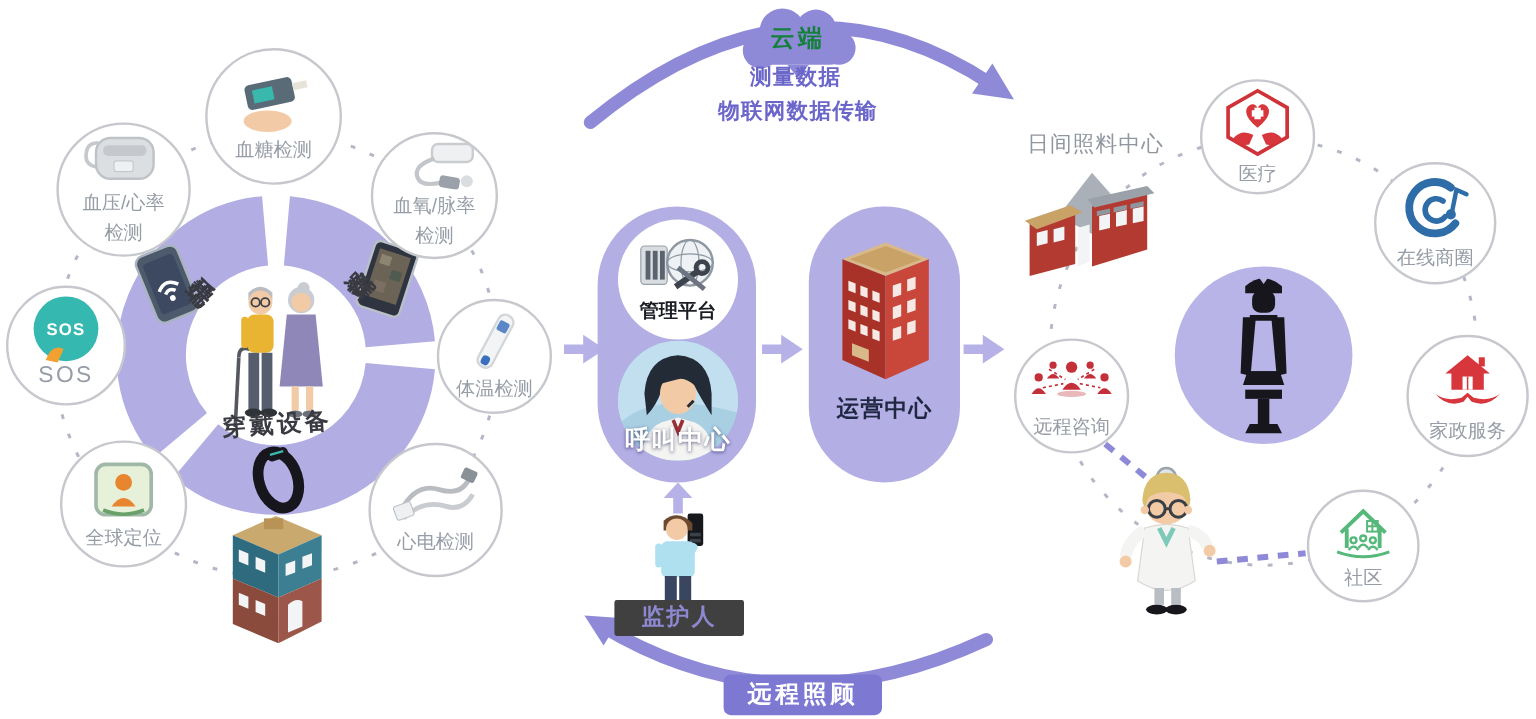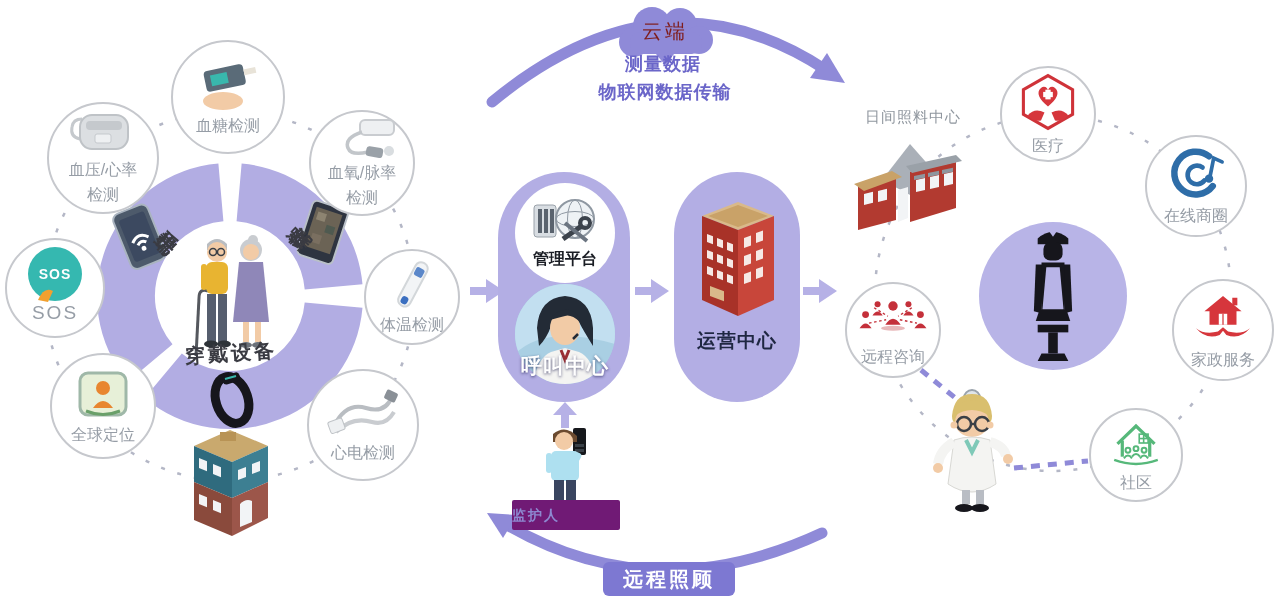--- a/index.html
+++ b/index.html
@@ -58,21 +58,21 @@
     <svg width="106" height="64">
       <g fill="#8f8ad8">
         <circle cx="22" cy="40" r="15"></circle>
           <circle cx="40" cy="24" r="19"></circle>
         <circle cx="68" cy="23" r="17"></circle>
           <circle cx="87" cy="38" r="14"></circle>
         <rect x="18" y="30" width="72" height="22" rx="10"></rect>
         <polygon points="44,52 62,52 53,63"></polygon>
       </g>
     </svg>
-    <div class="abs" style="left:0;top:16px;width:106px;text-align:center;color:#7f1d1d;font-weight:normal;font-size:20px;letter-spacing:3px;">云端</div>
+    <div class="abs" style="left:0;top:16px;width:106px;text-align:center;color:#15803d;font-weight:bold;font-size:20px;letter-spacing:3px;">云端</div>
   </div>
   <div class="flowtext" style="left:560px;top:52px;width:206px;">测量数据</div>
   <div class="flowtext" style="left:545px;top:80px;width:240px;">物联网数据传输</div>
 
   <svg class="abs" style="left:187px;top:224px;" width="92" height="140" viewBox="0 0 92 140">
     <line x1="12" y1="74" x2="9" y2="132" stroke="#55585e" stroke-width="3"></line>
     <path d="M12 74 Q12 64 21 67" stroke="#55585e" stroke-width="3" fill="none"></path>
     <path d="M20 20 Q30 10 40 20 L40 26 L20 26 Z" fill="#b9bdc2"></path>
     <circle cx="30" cy="28" r="10" fill="#f2cba6"></circle>
     <circle cx="26" cy="28" r="3.5" fill="none" stroke="#3a3f46" stroke-width="1.5"></circle>
@@ -165,21 +165,21 @@
     <svg width="50" height="50">
       <g transform="rotate(28 25 25)">
         <rect x="19" y="0" width="13" height="48" rx="6" fill="#f2f4f6" stroke="#d3d7da" stroke-width="2"></rect>
         <rect x="21" y="6" width="9" height="9" rx="2" fill="#5b87c9"></rect>
         <rect x="22" y="38" width="7" height="8" rx="3" fill="#3b6fc0"></rect>
       </g>
     </svg>
     <div class="sat-label">体温检测</div>
   </div>
 
-  <div class="circle" style="left:50px;top:353px;width:106px;height:106px;">
+  <div class="circle" style="left:50px;top:367px;width:106px;height:106px;">
     <svg width="58" height="52">
       <rect x="6" y="5" width="46" height="42" rx="8" fill="#e7f0d8" stroke="#9fb8a8" stroke-width="3"></rect>
       <circle cx="29" cy="20" r="7" fill="#e8862f"></circle>
       <path d="M19 40 Q29 26 39 40 Z" fill="#e8862f"></path>
       <path d="M12 43 Q29 50 46 43" stroke="#6aa06a" stroke-width="3" fill="none"></path>
     </svg>
     <div class="sat-label">全球定位</div>
   </div>
 
   <div class="circle" style="left:307px;top:369px;width:112px;height:112px;">
@@ -279,22 +279,22 @@
     <path d="M18 10 Q30 0 42 12 L42 18 L18 18 Z" fill="#6b4a2f"></path>
     <circle cx="29" cy="17" r="9" fill="#f2cba6"></circle>
     <rect x="16" y="27" width="28" height="30" rx="5" fill="#aee0f0"></rect>
     <rect x="11" y="29" width="6" height="20" rx="3" fill="#aee0f0"></rect>
     <rect x="38" y="28" width="7" height="14" rx="3" fill="#aee0f0" transform="rotate(30 41 34)"></rect>
     <rect x="19" y="56" width="10" height="23" fill="#3a4560"></rect>
     <rect x="31" y="56" width="10" height="23" fill="#3a4560"></rect>
     <ellipse cx="23" cy="81" rx="6" ry="2.5" fill="#1c1e22"></ellipse>
     <ellipse cx="37" cy="81" rx="6" ry="2.5" fill="#1c1e22"></ellipse>
   </svg>
-  <div class="abs" style="left:512px;top:500px;width:108px;height:30px;background:#701a75;border-radius:2px;
-       line-height:30px;color:#8d88d0;font-weight:bold;font-size:14px;letter-spacing:2px;">监护人</div>
+  <div class="abs" style="left:512px;top:500px;width:108px;height:30px;background:#404040;border-radius:2px;
+       text-align:center;line-height:30px;color:#8d88d0;font-weight:bold;font-size:19px;letter-spacing:2px;">监护人</div>
 
   <div class="abs" style="left:603px;top:562px;width:132px;height:34px;background:#7d78d2;border-radius:6px;
        text-align:center;line-height:34px;color:#fff;font-weight:bold;font-size:20px;letter-spacing:3px;">远程照顾</div>
 
   <div class="abs" style="left:979px;top:222px;width:148px;height:148px;border-radius:50%;background:#b8b4e7;
        display:flex;align-items:center;justify-content:center;">
     <svg width="64" height="134" viewBox="0 0 64 140">
       <path d="M16 10 Q32 -4 48 10 L48 16 L16 16 Z" fill="#16161c"></path>
       <polygon points="27,1 32,8 37,1" fill="#b8b4e7"></polygon>
       <rect x="22" y="14" width="20" height="19" rx="7" fill="#16161c"></rect>
@@ -302,21 +302,21 @@
       <polygon points="42,37 50,37 52,86 44,88" fill="#16161c"></polygon>
       <rect x="20" y="35" width="24" height="52" fill="#16161c"></rect>
       <polygon points="25,40 39,40 43,84 21,84" fill="#b8b4e7"></polygon>
       <polygon points="18,84 46,84 50,96 14,96" fill="#16161c"></polygon>
       <rect x="16" y="100" width="32" height="8" fill="#16161c"></rect>
       <rect x="27" y="108" width="10" height="22" fill="#16161c"></rect>
       <polygon points="20,130 44,130 48,138 16,138" fill="#16161c"></polygon>
     </svg>
   </div>
 
-  <div class="abs" style="left:843px;top:108px;width:140px;text-align:center;color:#8f969e;font-size:15px;letter-spacing:1px;">日间照料中心</div>
+  <div class="abs" style="left:843px;top:108px;width:140px;text-align:center;color:#8f969e;font-size:18px;letter-spacing:1px;">日间照料中心</div>
   <svg class="abs" style="left:848px;top:128px;" width="118" height="106" viewBox="0 0 118 106">
     <polygon points="34,52 62,16 92,50 64,68" fill="#aab0b8"></polygon>
     <polygon points="10,58 48,46 48,92 10,102" fill="#b23a30"></polygon>
     <polygon points="6,56 44,43 54,49 16,63" fill="#c9a268"></polygon>
     <polygon points="62,44 108,34 108,80 62,94" fill="#b23a30"></polygon>
     <polygon points="58,38 108,27 114,33 64,45" fill="#9aa1a8"></polygon>
     <g fill="#f2f4f6">
       <rect x="16" y="66" width="9" height="11" transform="skewY(-14)" transform-origin="16 66"></rect>
       <rect x="30" y="63" width="9" height="11" transform="skewY(-14)" transform-origin="30 63"></rect>
       <rect x="68" y="52" width="9" height="12" transform="skewY(-12)" transform-origin="68 52"></rect>

